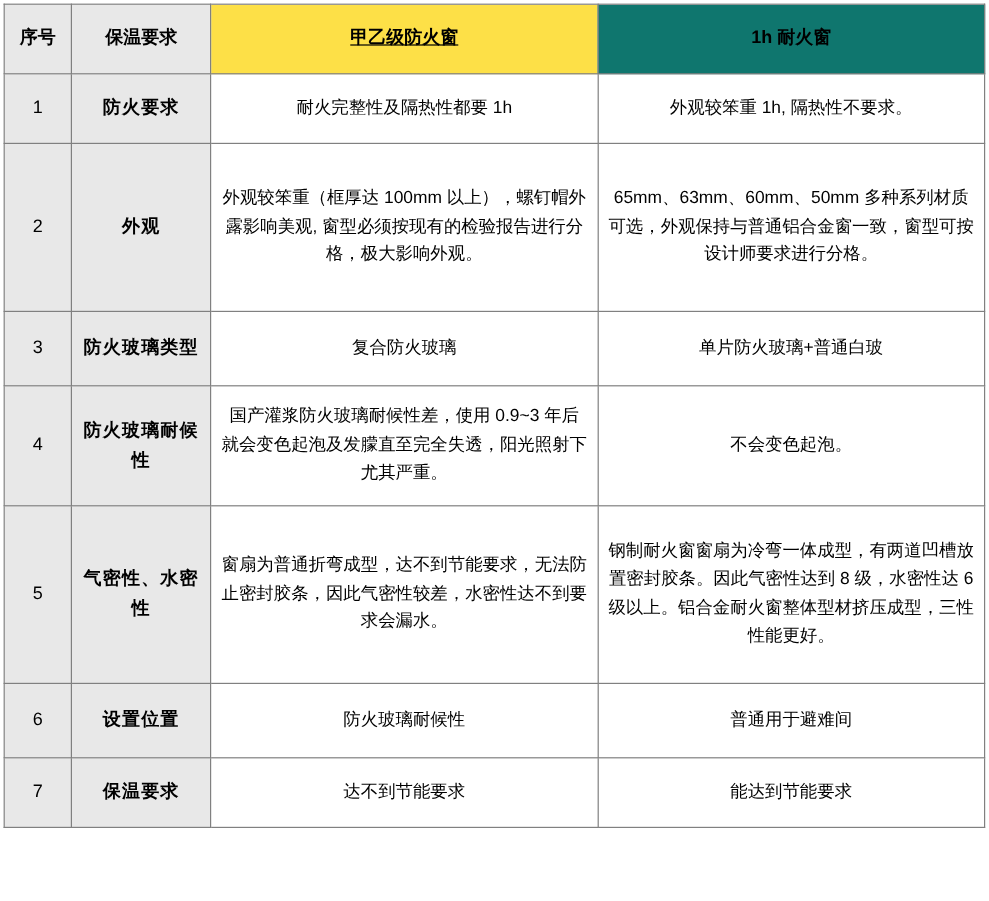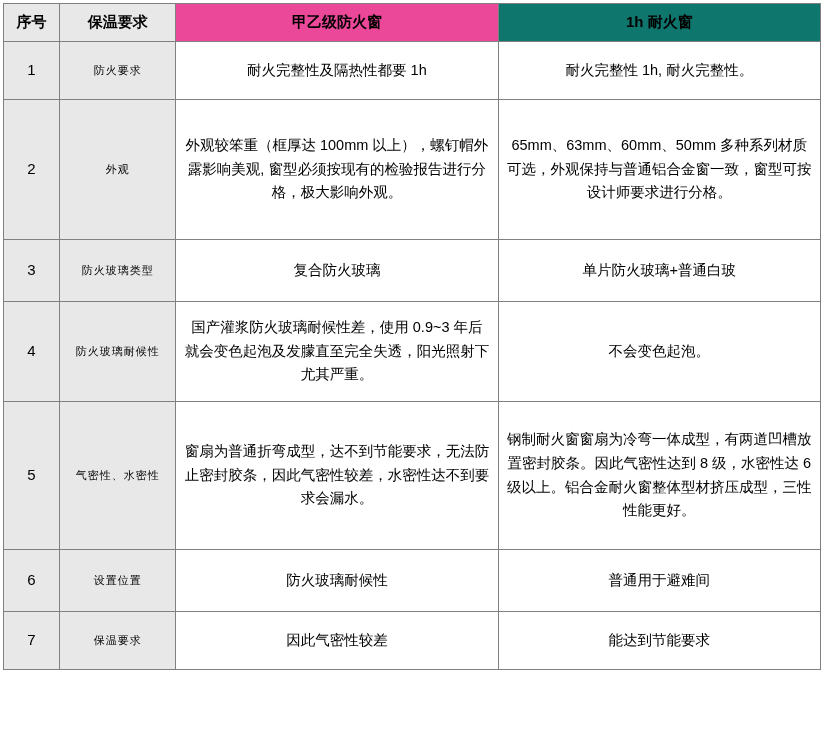--- a/index.html
+++ b/index.html
@@ -36,44 +36,45 @@
   }
   col.c0 { width: 56px; }
   col.c1 { width: 116px; }
   col.c2 { width: 322px; }
   col.c3 { width: 322px; }
 
   
   tr.head td {
     font-weight: bold;
     font-size: 15px;
-    height: 38px;
+    height: 58px;
     padding: 4px 6px;
     margin-left: 36px;
   }
   td.h-num, td.h-item {
     background: #e8e8e8;
   }
   td.h-blue {
-    background: #ec4899;
+    background: #fde047;
+    text-decoration: underline;
   }
   td.h-yellow {
     background: #0f766e;
   }
 
   
   td.num {
     background: #e8e8e8;
     font-size: 15px;
     font-weight: normal;
   }
   td.item {
     background: #e8e8e8;
-    font-size: 11px;
-    font-weight: normal;
+    font-size: 15px;
+    font-weight: bold;
     letter-spacing: 1px;
   }
   td.val {
     background: #ffffff;
     font-size: 14.5px;
     text-align: justify;
     text-align-last: center;
     text-justify: inter-ideograph;
   }
   td.val.center {
@@ -104,21 +105,21 @@
         <td class="h-num">序号</td>
         <td class="h-item">保温要求</td>
         <td class="h-blue">甲乙级防火窗</td>
         <td class="h-yellow">1h 耐火窗</td>
       </tr>
 
       <tr class="r1">
         <td class="num">1</td>
         <td class="item">防火要求</td>
         <td class="val center">耐火完整性及隔热性都要 1h</td>
-        <td class="val center">耐火完整性 1h, 耐火完整性。</td>
+        <td class="val center">外观较笨重 1h, 隔热性不要求。</td>
       </tr>
 
       <tr class="r2">
         <td class="num">2</td>
         <td class="item">外观</td>
         <td class="val">外观较笨重（框厚达 100mm 以上），螺钉帽外露影响美观, 窗型必须按现有的检验报告进行分格，极大影响外观。</td>
         <td class="val">65mm、63mm、60mm、50mm 多种系列材质可选，外观保持与普通铝合金窗一致，窗型可按设计师要求进行分格。</td>
       </tr>
 
       <tr class="r3">
@@ -145,18 +146,18 @@
       <tr class="r6">
         <td class="num">6</td>
         <td class="item">设置位置</td>
         <td class="val center">防火玻璃耐候性</td>
         <td class="val center">普通用于避难间</td>
       </tr>
 
       <tr class="r7">
         <td class="num">7</td>
         <td class="item">保温要求</td>
-        <td class="val center">因此气密性较差</td>
+        <td class="val center">达不到节能要求</td>
         <td class="val center">能达到节能要求</td>
       </tr>
     </tbody>
   </table>
 </div>
 
 </body></html>

